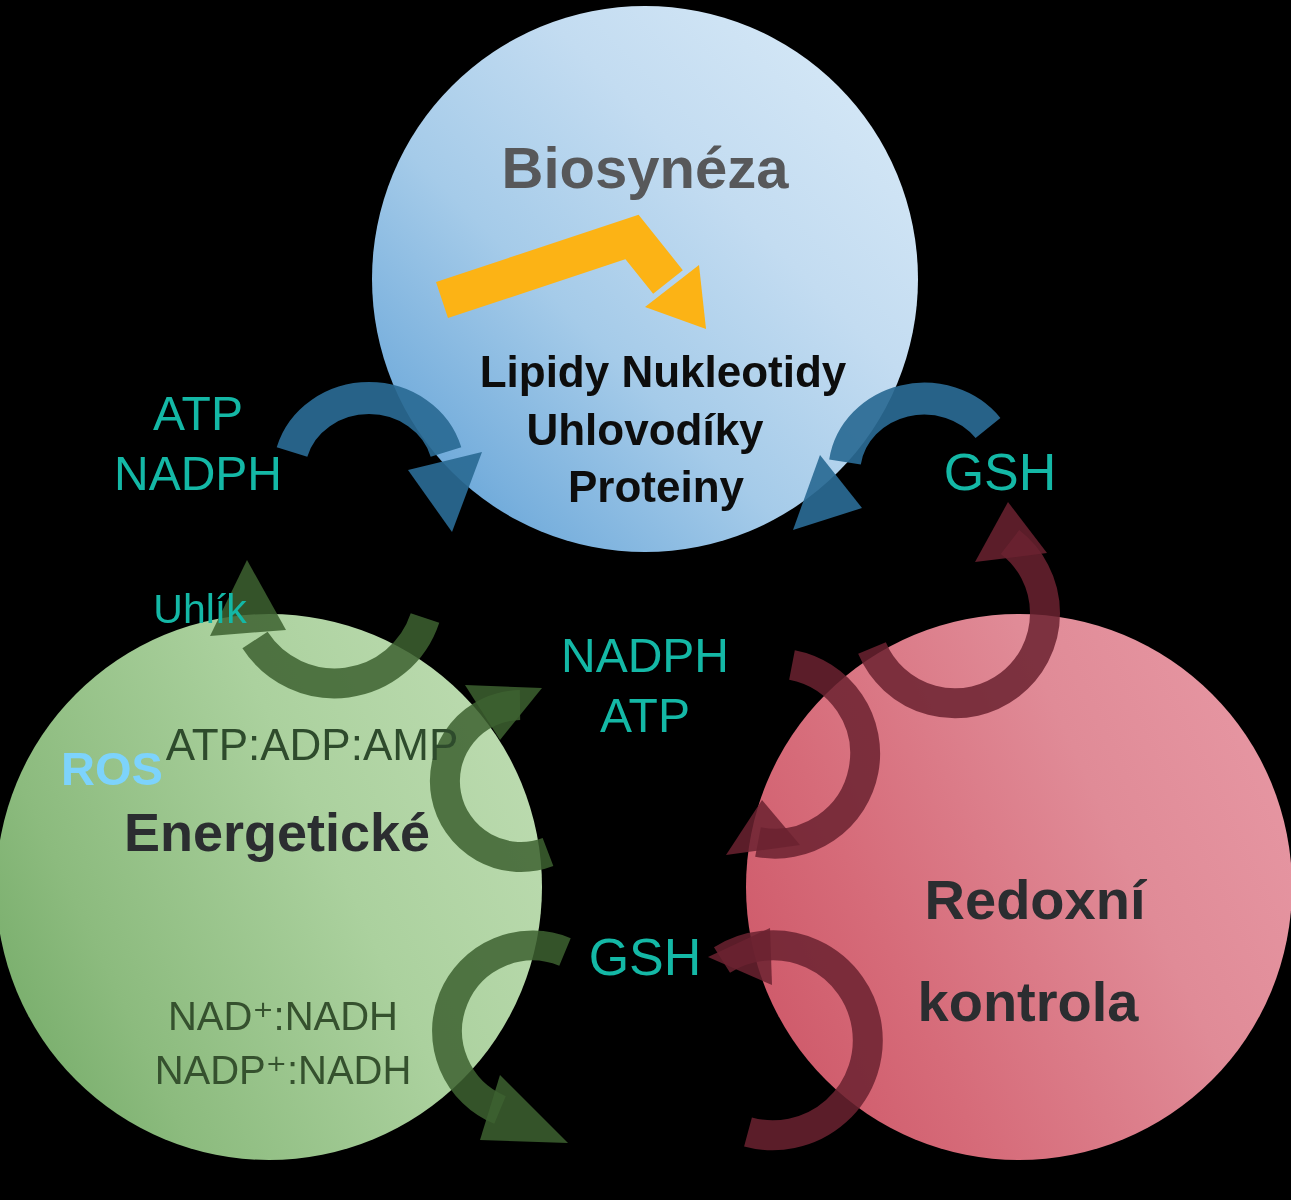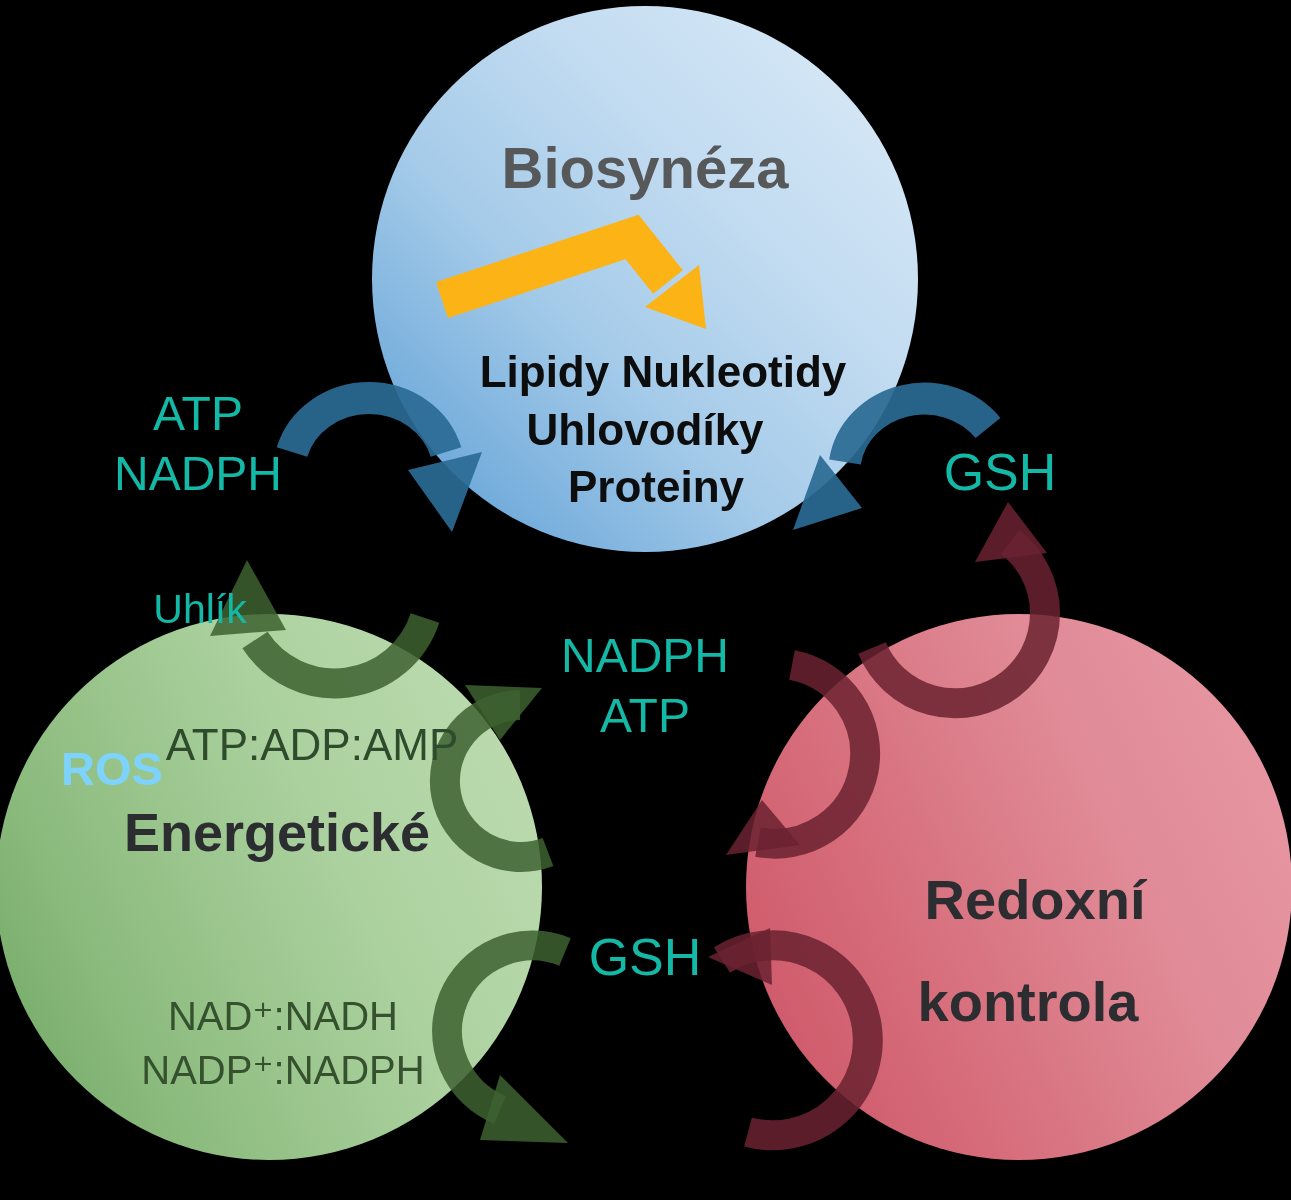--- a/index.html
+++ b/index.html
@@ -81,18 +81,18 @@
 
   <div class="lbl t-crimson" style="left:645px;top:655px;font-size:48px;">NADPH</div>
   <div class="lbl t-crimson" style="left:645px;top:715px;font-size:48px;">ATP</div>
 
   <div class="lbl t-crimson" style="left:645px;top:957px;font-size:52px;">GSH</div>
 
   <div class="lbl t-greentxt" style="left:312px;top:745px;text-align:right;">ATP:ADP:AMP</div>
   <div class="lbl t-ros" style="left:112px;top:768px;">ROS</div>
   <div class="lbl t-dark" style="left:277px;top:832px;">Energetické</div>
   <div class="lbl t-greentxt2" style="left:283px;top:993px;margin-top:23px;">NAD⁺:NADH</div>
-  <div class="lbl t-greentxt2" style="left:283px;top:1070px;">NADP⁺:NADPH</div>
+  <div class="lbl t-greentxt2" style="left:283px;top:1070px;">NADP⁺:NADH</div>
 
   <div class="lbl t-dark2" style="left:1035px;top:875px;margin-top:24px;">Redoxní</div>
   <div class="lbl t-dark2" style="left:1028px;top:1001px;">kontrola</div>
 
 </div>
 
 </body></html>

